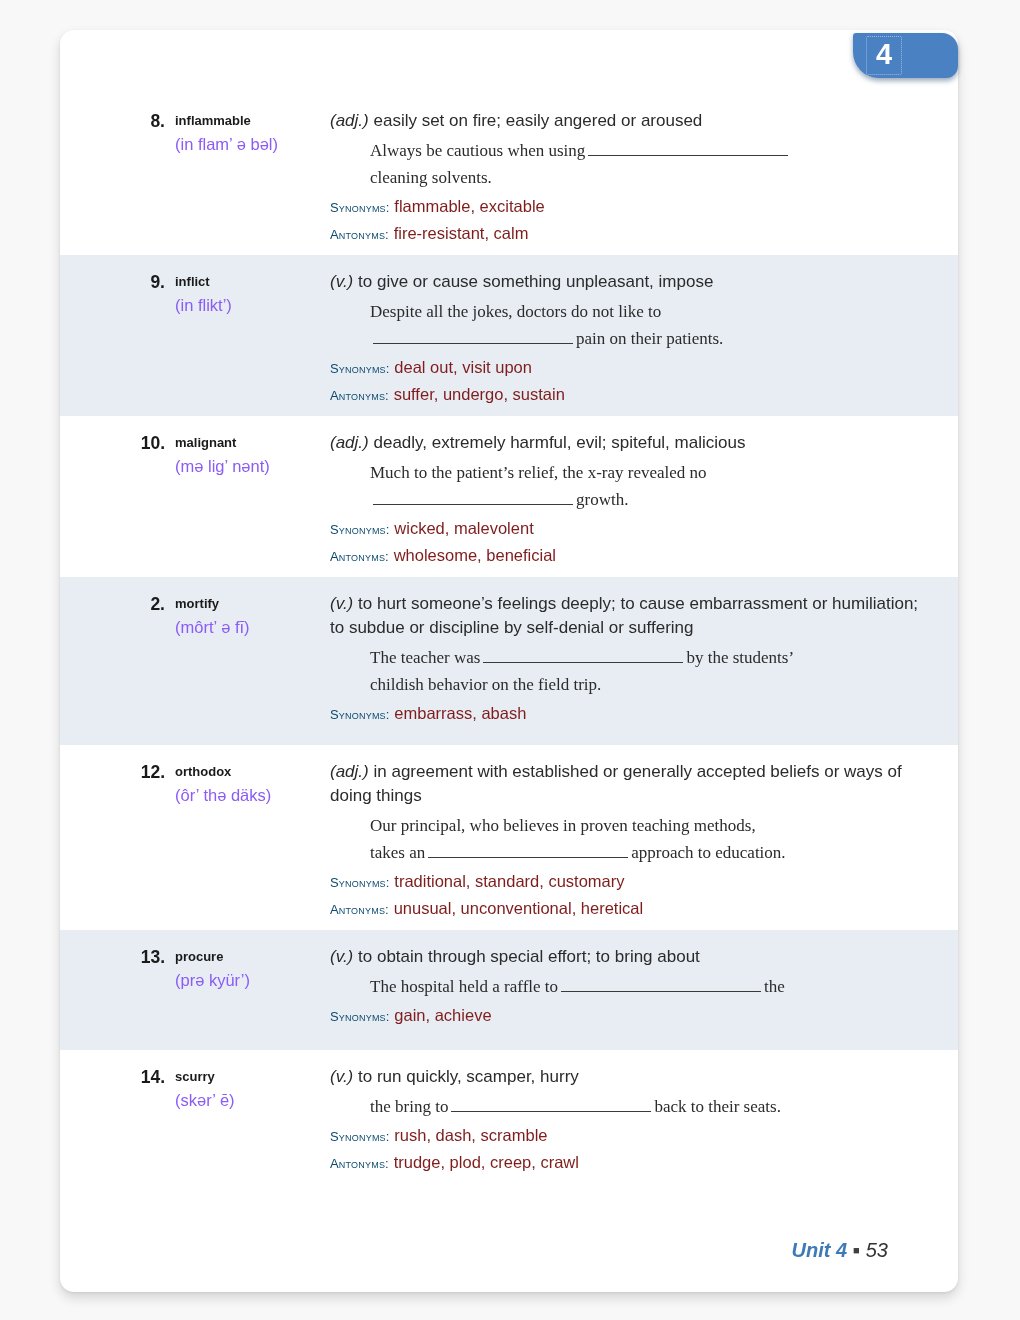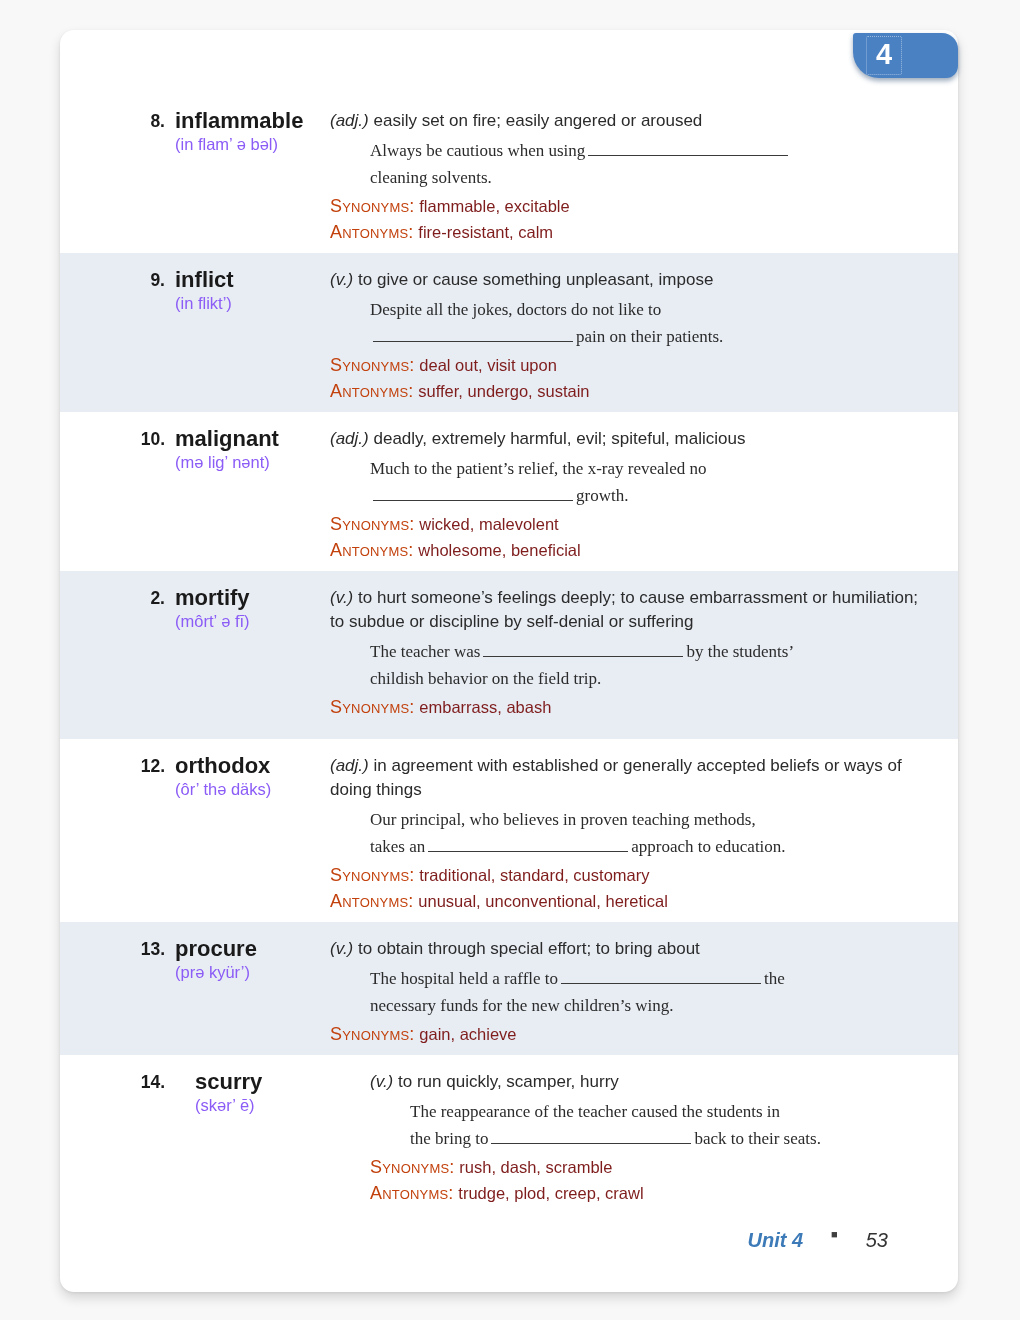--- a/index.html
+++ b/index.html
@@ -41,41 +41,41 @@
     padding:15px 30px 9px 65px;
     box-sizing:border-box;
   }
   .entry:nth-of-type(even){background:var(--band-blue,#e8edf4);}
   .entry:nth-of-type(1){min-height:145px;}
   .entry:nth-of-type(2){min-height:145px;}
   .entry:nth-of-type(3){min-height:152px;}
   .entry:nth-of-type(4){min-height:168px;}
   .entry:nth-of-type(5){min-height:170px;border-radius:7px;}
   .entry:nth-of-type(6){min-height:120px;}
-  .entry:nth-of-type(7){min-height:145px;gap:20px;}
+  .entry:nth-of-type(7){min-height:145px;}
   .col-num{text-align:right;font-weight:bold;font-size:17.5px;line-height:24px;color:#1a1a1a;}
   .col-word{padding-left:10px;}
-  .word{font-weight:bold;font-size:22px;line-height:24px;color:#1a1a1a;}
+  .word{font-weight:bold;font-size:13px;line-height:24px;color:#1a1a1a;}
   .pron{font-size:16.5px;line-height:22px;color:#8b5cf6;}
   .col-def{font-size:17px;}
   .def{line-height:24px;}
   .pos{font-style:italic;}
   .sentence-line{margin-left:40px;line-height:27px;}
   .sentence-block{margin-top:4px;margin-bottom:4px;font-family:Liberation Serif, serif;}
   .blank{
     display:inline-block;width:200px;height:1px;
     border-bottom:1.6px solid #3a3a3a;
     vertical-align:baseline;margin:0 3px;
   }
   .synrow{line-height:23px;margin-top:3px;}
-  .slabel{font-variant:small-caps;font-size:18px;letter-spacing:0.2px;color:#c2410c;}
+  .slabel{font-variant:small-caps;font-size:13px;letter-spacing:0.2px;color:#0c4a6e;}
   .sval{font-size:16.5px;color:#7f1d1d;}
   .footer{
-    position:absolute;right:70px;bottom:40px;
-    display:flex;align-items:flex-start;gap:28px;
+    position:absolute;right:70px;bottom:30px;
+    display:flex;align-items:center;gap:6px;
   }
   .footer .unit-label{
     color:var(--unit-blue,#3d7ab8);
     font-weight:bold;font-style:italic;font-size:20px;
   }
   .footer .sep{
     font-size:11px;color:#3f3f3f;line-height:1;
   }
   .footer .page-num{
     font-style:italic;font-size:20px;color:#333;
@@ -178,37 +178,35 @@
   <div class="entry">
     <div class="col-num">13.</div>
     <div class="col-word">
       <div class="word">procure</div>
       <div class="pron">(prə kyür’)</div>
     </div>
     <div class="col-def">
       <div class="def"><span class="pos">(v.)</span> <span class="deftext">to obtain through special effort; to bring about</span></div>
       <div class="sentence-block">
             <div class="sentence-line"><span>The hospital held a raffle to</span><span class="blank"></span><span>the</span></div>
-            <div class="sentence-line"><span>necessary funds for the new children’s wing.</span></div>
           </div>
       <div class="synrow syn"><span class="slabel">Synonyms:</span> <span class="sval">gain, achieve</span></div>
 
     </div>
   </div>
 
   <div class="entry">
     <div class="col-num">14.</div>
     <div class="col-word">
       <div class="word">scurry</div>
       <div class="pron">(skər’ ē)</div>
     </div>
     <div class="col-def">
       <div class="def"><span class="pos">(v.)</span> <span class="deftext">to run quickly, scamper, hurry</span></div>
       <div class="sentence-block">
-            <div class="sentence-line"><span>The reappearance of the teacher caused the students in</span></div>
             <div class="sentence-line"><span>the bring to</span><span class="blank"></span><span>back to their seats.</span></div>
           </div>
       <div class="synrow syn"><span class="slabel">Synonyms:</span> <span class="sval">rush, dash, scramble</span></div>
       <div class="synrow ant"><span class="slabel">Antonyms:</span> <span class="sval">trudge, plod, creep, crawl</span></div>
     </div>
   </div>
 </div>
 
   <div class="footer">
     <span class="unit-label">Unit 4</span>

